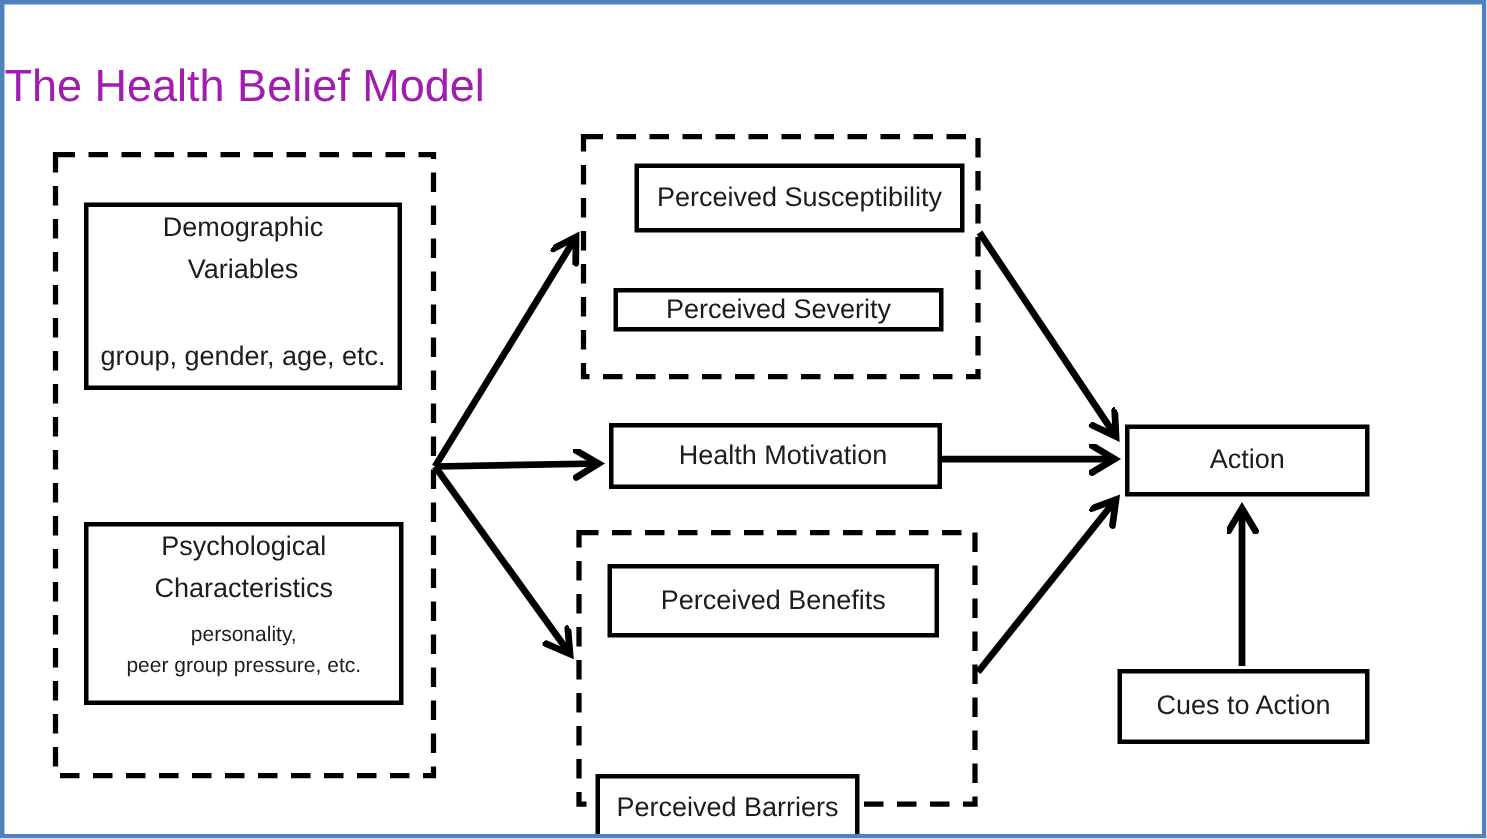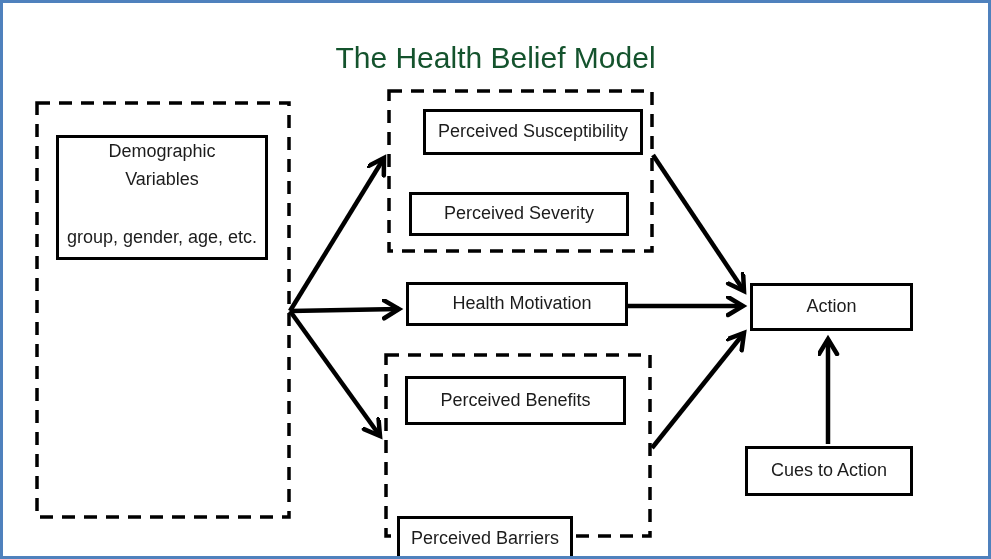--- a/index.html
+++ b/index.html
@@ -11,23 +11,23 @@
     background: #ffffff;
     border: 3px solid #4f81bd;
     font-family: "Liberation Sans", "DejaVu Sans", sans-serif;
     color: #1c1c1c;
     overflow: hidden;
   }
   .title {
     position: absolute;
     left: 0; top: 38px;
     width: 100%;
-    text-align: center;
+    text-align: left;
     font-size: 30px;
-    color: #14532d;
+    color: #a21caf;
   }
   .box {
     position: absolute;
     box-sizing: border-box;
     background: #ffffff;
     border: 3px solid #000000;
     display: flex;
     align-items: center;
     justify-content: center;
     text-align: center;
@@ -82,26 +82,36 @@
   </svg>
 
   <div class="box stack" style="left:53px; top:132px; width:212px; height:125px;">
     <div class="box-title">
       <div>Demographic</div>
       <div>Variables</div>
     </div>
     <div class="box-sub">group, gender, age, etc.</div>
   </div>
 
+  <div class="box stack" style="left:53px; top:345px; width:213px; height:122px;">
+    <div class="box-title">
+      <div>Psychological</div>
+      <div>Characteristics</div>
+    </div>
+    <div class="box-sub small">
+      <div>personality,</div>
+      <div>peer group pressure, etc.</div>
+    </div>
+  </div>
 
   <div class="box" style="left:408px; top:106px; width:220px; height:46px;margin-left:12px;">
     <span>Perceived Susceptibility</span>
   </div>
 
-  <div class="box" style="left:406px; top:189px; width:220px; height:44px;">
+  <div class="box" style="left:406px; top:189px; width:220px; height:29px;">
     <span>Perceived Severity</span>
   </div>
 
   <div class="box" style="left:403px; top:279px; width:222px; height:44px;padding-left:10px;">
     <span>Health Motivation</span>
   </div>
 
   <div class="box" style="left:402px; top:373px; width:221px; height:49px;">
     <span>Perceived Benefits</span>
   </div>

